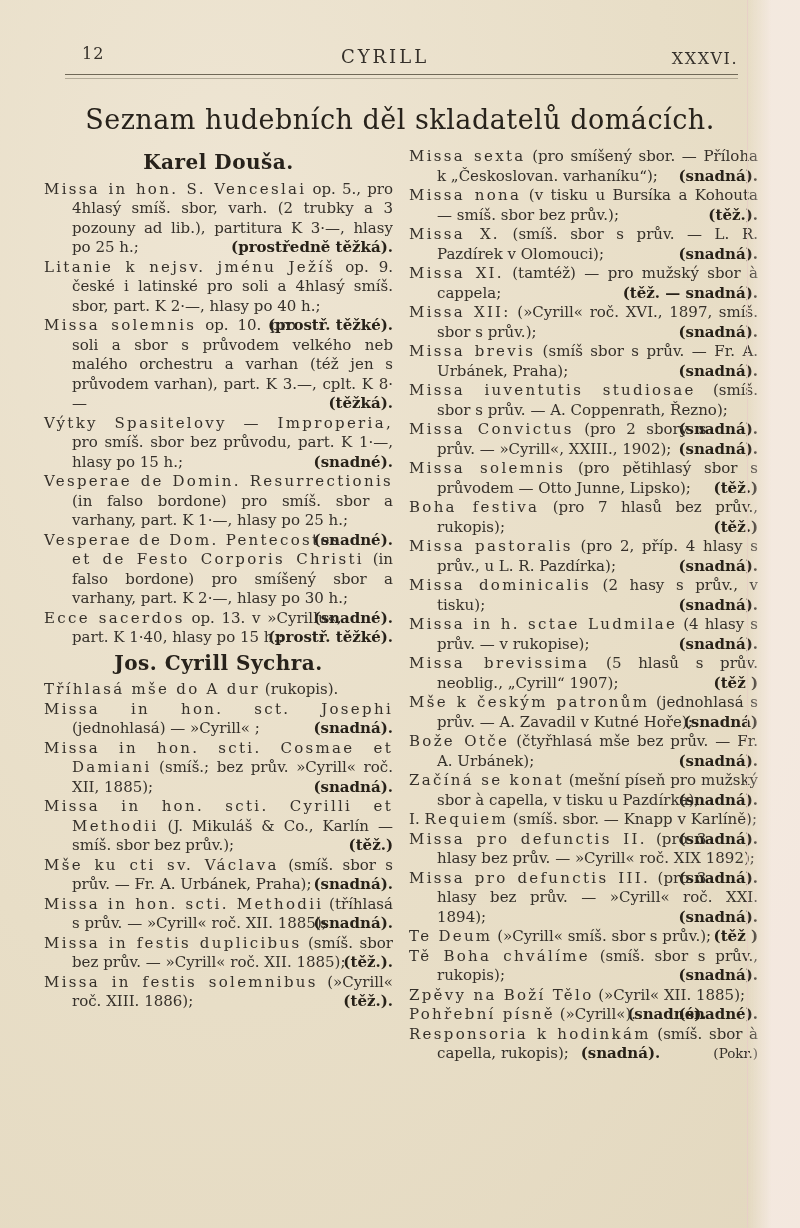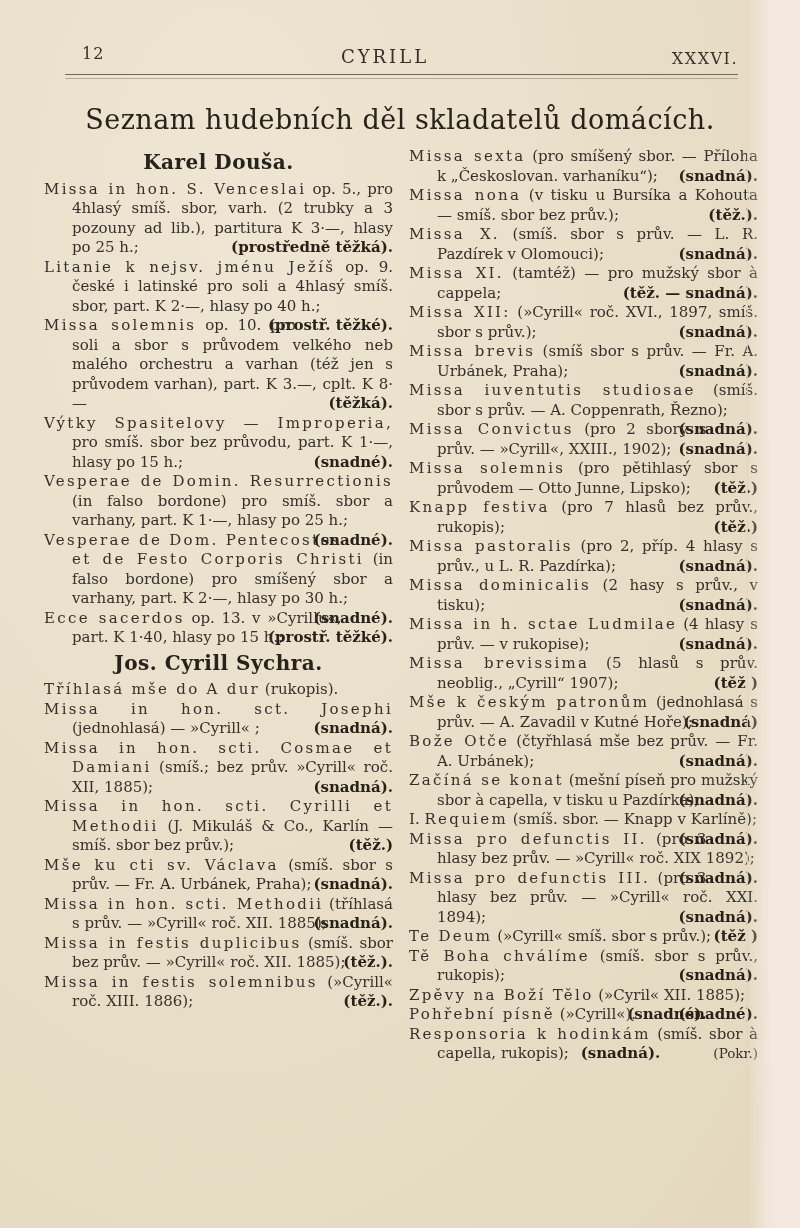--- a/index.html
+++ b/index.html
@@ -86,21 +86,21 @@
     <section class="col" id="col-1">
         <p class="entry"><span class="wtitle">Missa sexta</span> (pro smíšený sbor. — Příloha k „Českoslovan. varhaníku“); <span class="rating float">(snadná).</span></p>
         <p class="entry"><span class="wtitle">Missa nona</span> (v tisku u Bursíka a Kohouta — smíš. sbor bez prův.); <span class="rating float">(těž.).</span></p>
         <p class="entry"><span class="wtitle">Missa X.</span> (smíš. sbor s prův. — L. R. Pazdírek v Olomouci); <span class="rating float">(snadná).</span></p>
         <p class="entry"><span class="wtitle">Missa XI.</span> (tamtéž) — pro mužský sbor à cappela; <span class="rating float">(těž. — snadná).</span></p>
         <p class="entry"><span class="wtitle">Missa XII:</span> (»Cyrill« roč. XVI., 1897, smíš. sbor s prův.); <span class="rating float">(snadná).</span></p>
         <p class="entry"><span class="wtitle">Missa brevis</span> (smíš sbor s prův. — Fr. A. Urbánek, Praha); <span class="rating float">(snadná).</span></p>
         <p class="entry"><span class="wtitle">Missa iuventutis studiosae</span> (smíš. sbor s prův. — A. Coppenrath, Řezno); <span class="rating float">(snadná).</span></p>
         <p class="entry"><span class="wtitle">Missa Convictus</span> (pro 2 sbory s prův. — »Cyrill«, XXIII., 1902); <span class="rating float">(snadná).</span></p>
         <p class="entry"><span class="wtitle">Missa solemnis</span> (pro pětihlasý sbor s průvodem — Otto Junne, Lipsko); <span class="rating float">(těž.)</span></p>
-        <p class="entry"><span class="wtitle">Knapp festiva</span> (pro 7 hlasů bez prův., rukopis); <span class="rating float">(těž.)</span></p>
+        <p class="entry"><span class="wtitle">Boha festiva</span> (pro 7 hlasů bez prův., rukopis); <span class="rating float">(těž.)</span></p>
         <p class="entry"><span class="wtitle">Missa pastoralis</span> (pro 2, příp. 4 hlasy s prův., u L. R. Pazdírka); <span class="rating float">(snadná).</span></p>
         <p class="entry"><span class="wtitle">Missa dominicalis</span> (2 hasy s prův., v tisku); <span class="rating float">(snadná).</span></p>
         <p class="entry"><span class="wtitle">Missa in h. sctae Ludmilae</span> (4 hlasy s prův. — v rukopise); <span class="rating float">(snadná).</span></p>
         <p class="entry"><span class="wtitle">Missa brevissima</span> (5 hlasů s prův. neoblig., „Cyrill“ 1907); <span class="rating float">(těž )</span></p>
         <p class="entry"><span class="wtitle">Mše k českým patronům</span> (jednohlasá s prův. — A. Zavadil v Kutné Hoře); <span class="rating float">(snadná)</span></p>
         <p class="entry"><span class="wtitle">Bože Otče</span> (čtyřhlasá mše bez prův. — Fr. A. Urbánek); <span class="rating float">(snadná).</span></p>
         <p class="entry"><span class="wtitle">Začíná se konat</span> (mešní píseň pro mužský sbor à capella, v tisku u Pazdírka); <span class="rating float">(snadná).</span></p>
         <p class="entry"><span>I. </span><span class="wtitle">Requiem</span> (smíš. sbor. — Knapp v Karlíně); <span class="rating float">(snadná).</span></p>
         <p class="entry"><span class="wtitle">Missa pro defunctis II.</span> (pro 3 hlasy bez prův. — »Cyrill« roč. XIX 1892); <span class="rating float">(snadná).</span></p>
         <p class="entry"><span class="wtitle">Missa pro defunctis III.</span> (pro 3 hlasy bez prův. — »Cyrill« roč. XXI. 1894); <span class="rating float">(snadná).</span></p>

